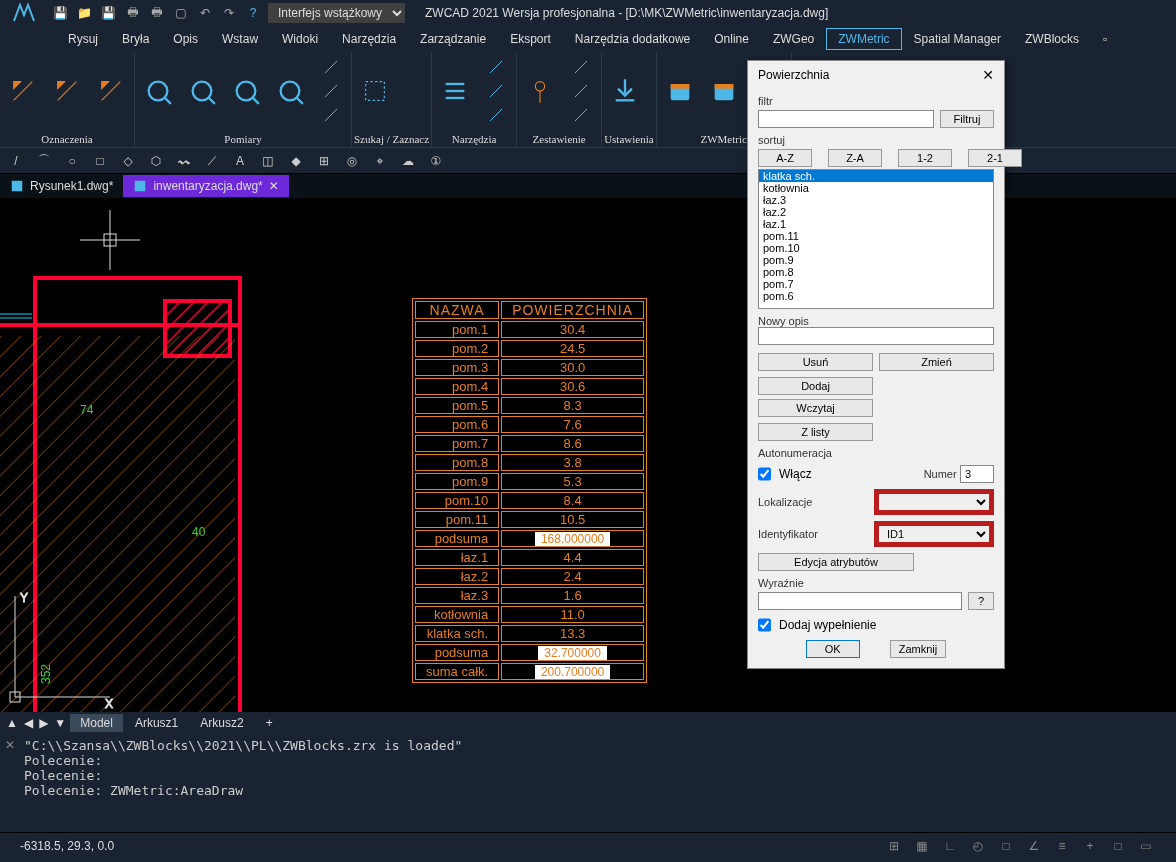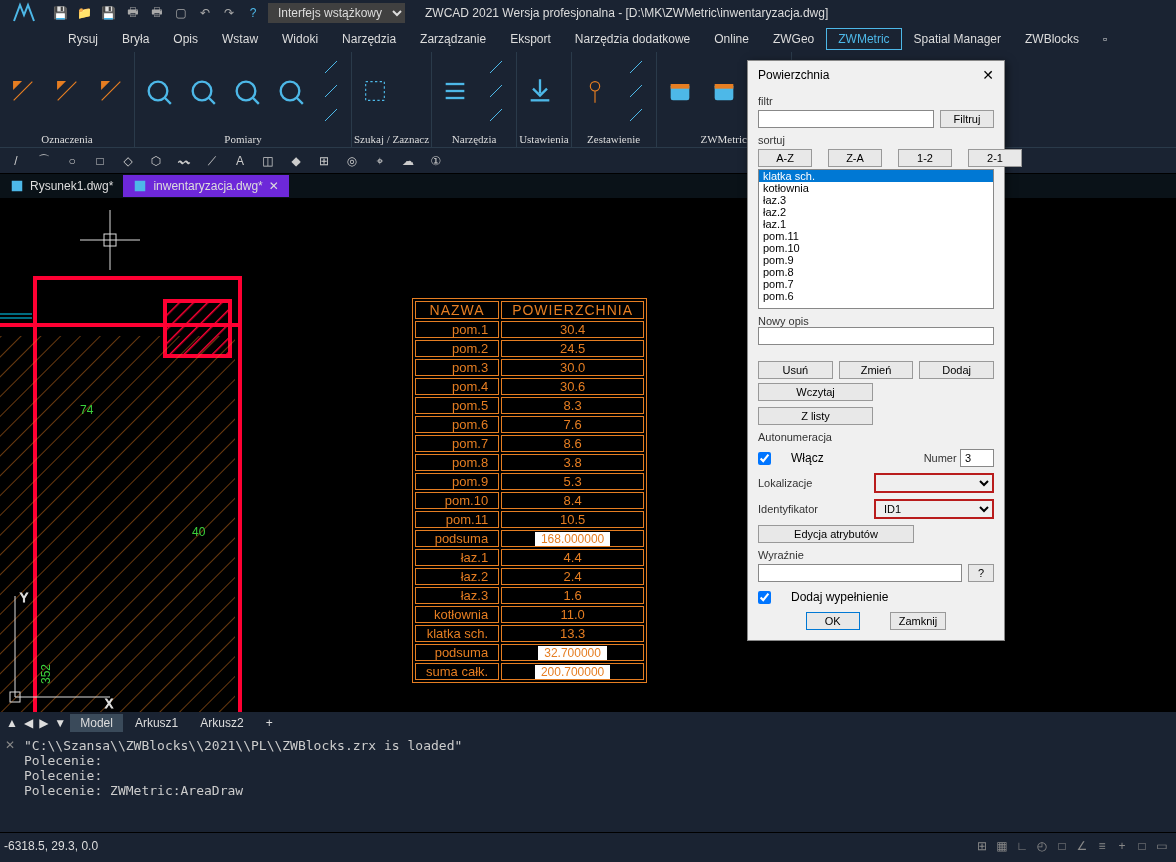--- a/index.html
+++ b/index.html
@@ -56,40 +56,40 @@
 .layout-tabs .nav { color: #ddd; cursor: pointer; padding: 0 2px; }
 .layout-tabs .lt { padding: 2px 10px; color: #ddd; cursor: pointer; }
 .layout-tabs .lt.active { background: #3a4a5a; }
 
 
 .command-area { background: #1a2332; height: 98px; display: flex; }
 .command-area .left-icon { width: 20px; display: flex; align-items: flex-start; justify-content: center; padding-top: 4px; color: #888; }
 .command-area pre { font-family: monospace; color: #ccc; padding: 4px; font-size: 13px; }
 
 
-.statusbar { height: 26px; background: #1a2332; display: flex; align-items: center; padding: 0 4px; gap: 0; color: #ddd; font-family: monospace; font-size: 12px; border-top: 1px solid #000; }
+.statusbar { height: 26px; background: #1a2332; display: flex; align-items: center; padding: 0 20px; gap: 8px; color: #ddd; font-family: monospace; font-size: 12px; border-top: 1px solid #000; }
 .statusbar .sb-icon { width: 20px; height: 20px; color: #888; cursor: pointer; display: flex; align-items: center; justify-content: center; }
 
 
 .dialog { position: absolute; left: 747px; top: 60px; width: 258px; background: #f0f0f0; border: 1px solid #888; box-shadow: 2px 2px 8px rgba(0,0,0,.5); color: #000; }
 .dialog .dlg-title { display: flex; justify-content: space-between; align-items: center; padding: 6px 10px; font-size: 12px; }
 .dialog .dlg-title .x { cursor: pointer; font-size: 14px; }
 .dialog .dlg-body { padding: 6px 10px 10px; }
 .dialog legend, .dialog .lbl { font-size: 11px; color: #333; }
 .dialog .row { display: flex; gap: 6px; margin-top: 3px; }
 .dialog input[type=text] { border: 1px solid #888; padding: 2px 4px; font-size: 11px; }
 .dialog button { background: #e8e8e8; border: 1px solid #999; padding: 2px 8px; font-size: 11px; cursor: pointer; min-width: 54px; }
-.dialog select { border: 2px solid #b91c1c; padding: 1px 4px; font-size: 11px; width: 120px; }
+.dialog select { border: 5px solid #b91c1c; padding: 1px 4px; font-size: 11px; width: 120px; }
 .dialog .listbox { border: 1px solid #888; height: 140px; overflow-y: scroll; background: #fff; margin-top: 2px; }
 .dialog .listbox div { padding: 0 4px; font-size: 11px; cursor: pointer; }
 .dialog .listbox div.sel { background: #0078d4; color: #fff; }
-.dialog .btn-grid { display: grid; grid-template-columns: 1fr 1fr 1fr; gap: 6px; margin-top: 16px; }
+.dialog .btn-grid { display: grid; grid-template-columns: 1fr 1fr; gap: 6px; margin-top: 8px; }
 .dialog .btn-grid2 { display: grid; grid-template-columns: 1fr 1fr; gap: 6px; margin-top: 4px; }
 .dialog .label-row { display: flex; justify-content: space-between; align-items: center; margin-top: 6px; }
-.dialog label.cb { display: flex; gap: 20px; align-items: center; font-size: 11px; }
+.dialog label.cb { display: flex; gap: 8px; font-size: 11px; }
 .dialog .actions { display: flex; justify-content: center; gap: 30px; margin-top: 8px; }
 .dialog .ok-btn { border: 1px solid #0078d4; }
 </style>
 </head>
 <body>
 
 <div class="titlebar">
   <div class="logo">
     <svg viewBox="0 0 24 24" width="30" height="24">
         <path d="M2 20 L8 4 L12 14 L16 4 L22 20" stroke="#4db8e8" stroke-width="2" fill="none"></path>
@@ -233,54 +233,54 @@
             </svg>
           </div>
         </div>
       </div>
       <div class="ribbon-label">Narzędzia</div>
     </div>
     <div class="ribbon-group">
       <div class="buttons">
         <div class="ribbon-btn">
           <svg viewBox="0 0 24 24">
+            <circle cx="12" cy="8" r="4" stroke="#e67e22" fill="none"></circle>
+            <line x1="12" y1="12" x2="12" y2="22" stroke="#e67e22"></line>
+          </svg>
+        </div>
+        <div class="ribbon-subgrid">
+          <div class="ribbon-sm">
+            <svg width="16" height="16" viewBox="0 0 16 16">
+              <path d="M2 14 L14 2" stroke="#4db8e8"></path>
+            </svg>
+          </div>
+          <div class="ribbon-sm">
+            <svg width="16" height="16" viewBox="0 0 16 16">
+              <path d="M2 14 L14 2" stroke="#4db8e8"></path>
+            </svg>
+          </div>
+          <div class="ribbon-sm">
+            <svg width="16" height="16" viewBox="0 0 16 16">
+              <path d="M2 14 L14 2" stroke="#4db8e8"></path>
+            </svg>
+          </div>
+        </div>
+      </div>
+      <div class="ribbon-label">Zestawienie</div>
+    </div>
+    <div class="ribbon-group">
+      <div class="buttons">
+        <div class="ribbon-btn">
+          <svg viewBox="0 0 24 24">
             <path d="M12 2 L12 14 M6 10 L12 16 L18 10" stroke="#4db8e8" fill="none" stroke-width="2"></path>
             <line x1="4" y1="20" x2="20" y2="20" stroke="#4db8e8" stroke-width="2"></line>
           </svg>
         </div>
       </div>
       <div class="ribbon-label">Ustawienia</div>
-    </div>
-    <div class="ribbon-group">
-      <div class="buttons">
-        <div class="ribbon-btn">
-          <svg viewBox="0 0 24 24">
-            <circle cx="12" cy="8" r="4" stroke="#e67e22" fill="none"></circle>
-            <line x1="12" y1="12" x2="12" y2="22" stroke="#e67e22"></line>
-          </svg>
-        </div>
-        <div class="ribbon-subgrid">
-          <div class="ribbon-sm">
-            <svg width="16" height="16" viewBox="0 0 16 16">
-              <path d="M2 14 L14 2" stroke="#4db8e8"></path>
-            </svg>
-          </div>
-          <div class="ribbon-sm">
-            <svg width="16" height="16" viewBox="0 0 16 16">
-              <path d="M2 14 L14 2" stroke="#4db8e8"></path>
-            </svg>
-          </div>
-          <div class="ribbon-sm">
-            <svg width="16" height="16" viewBox="0 0 16 16">
-              <path d="M2 14 L14 2" stroke="#4db8e8"></path>
-            </svg>
-          </div>
-        </div>
-      </div>
-      <div class="ribbon-label">Zestawienie</div>
     </div>
     <div class="ribbon-group">
       <div class="buttons">
         <div class="ribbon-btn">
           <svg viewBox="0 0 24 24">
             <rect x="4" y="6" width="16" height="14" rx="2" fill="#4db8e8"></rect>
             <rect x="4" y="6" width="16" height="4" fill="#e67e22"></rect>
           </svg>
         </div>
         <div class="ribbon-btn">

